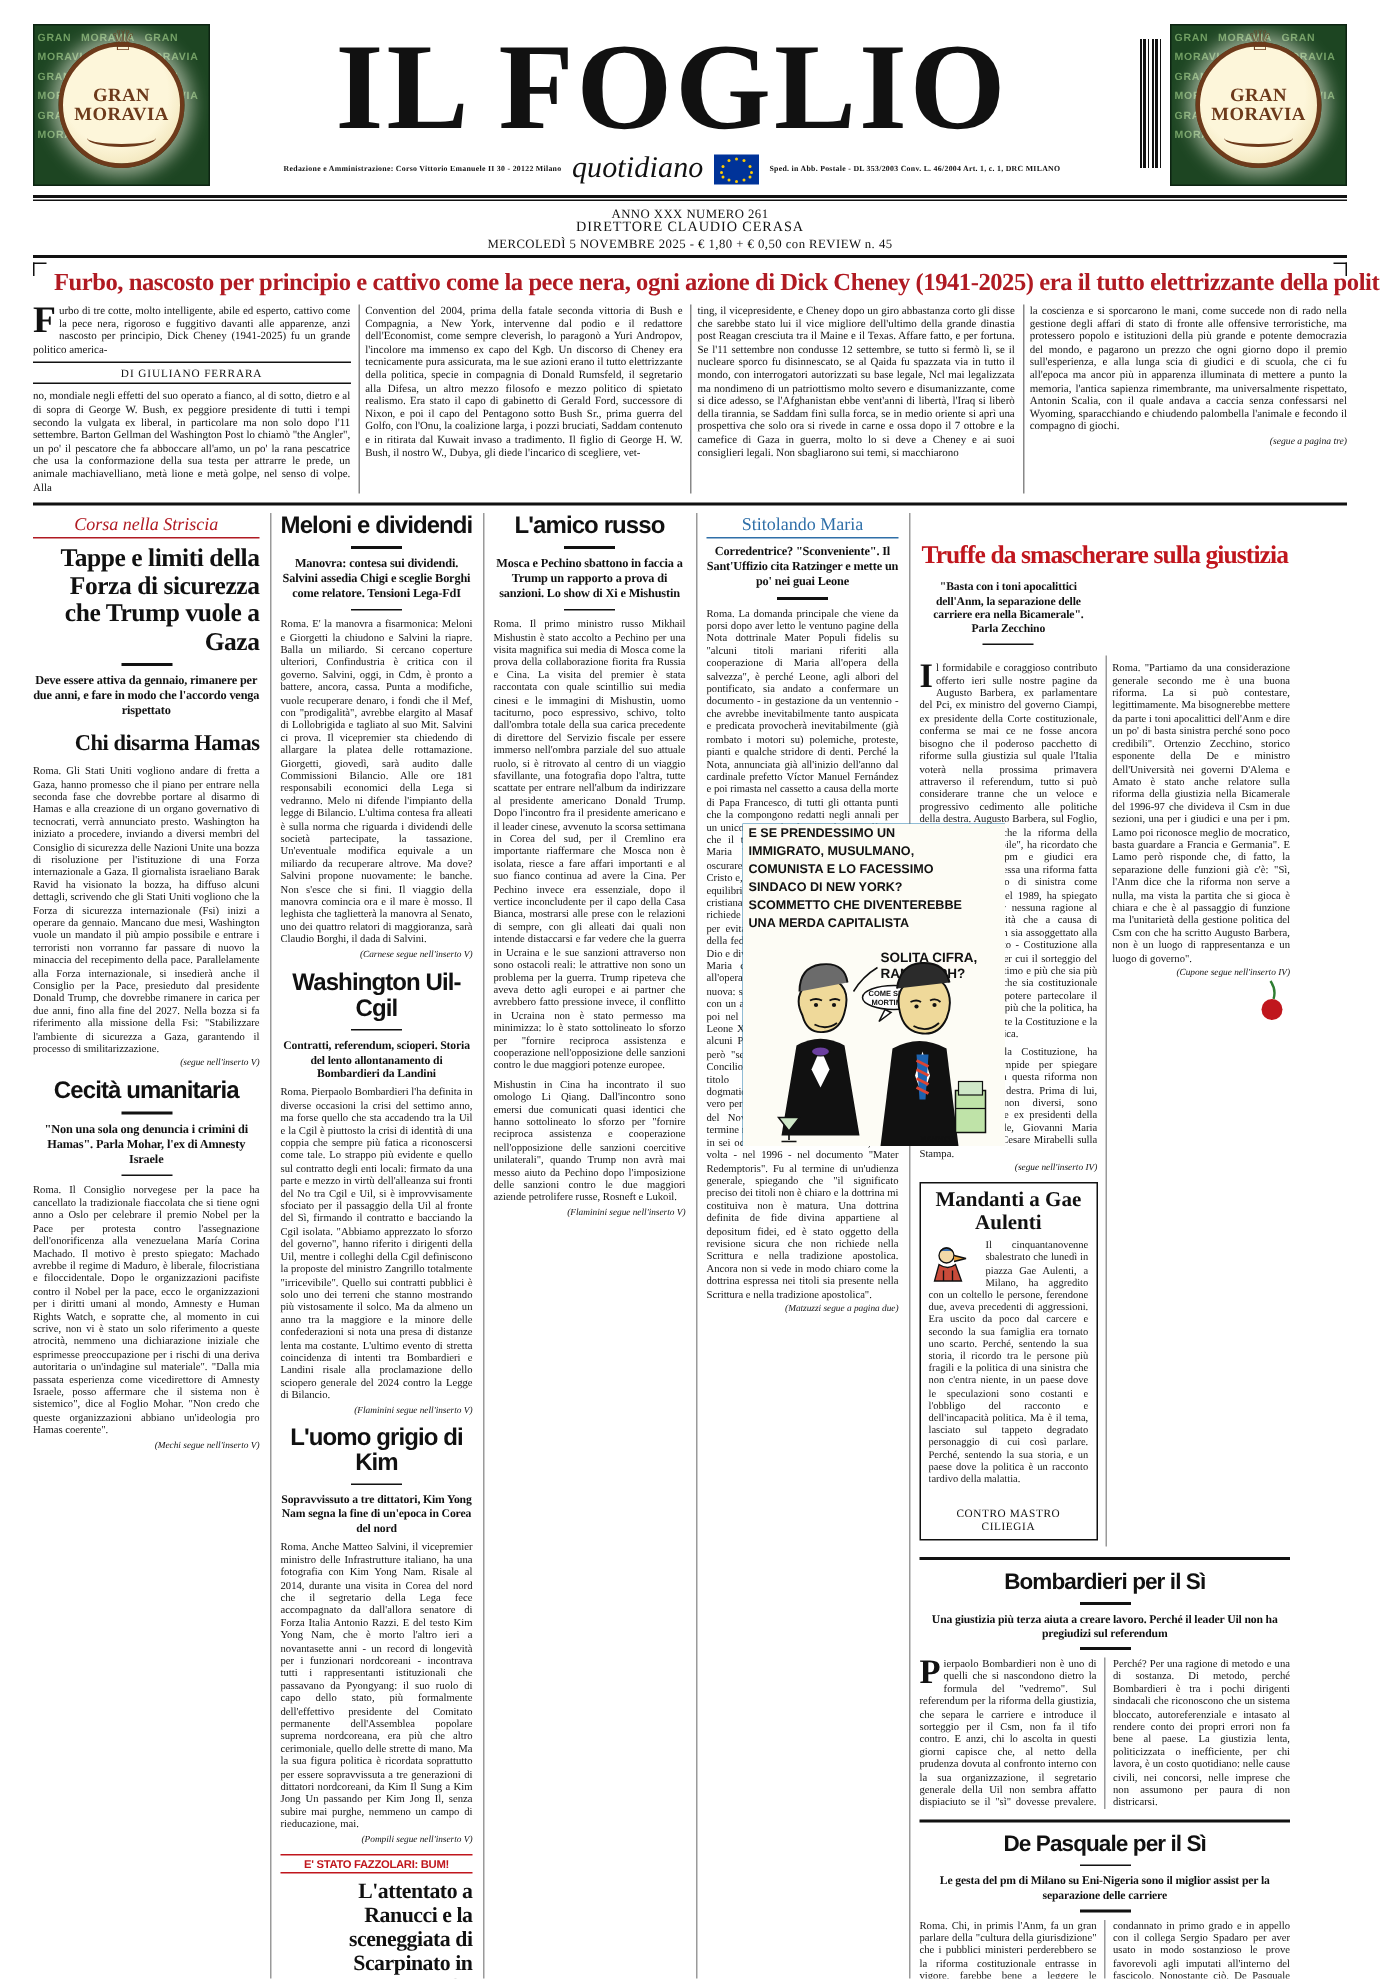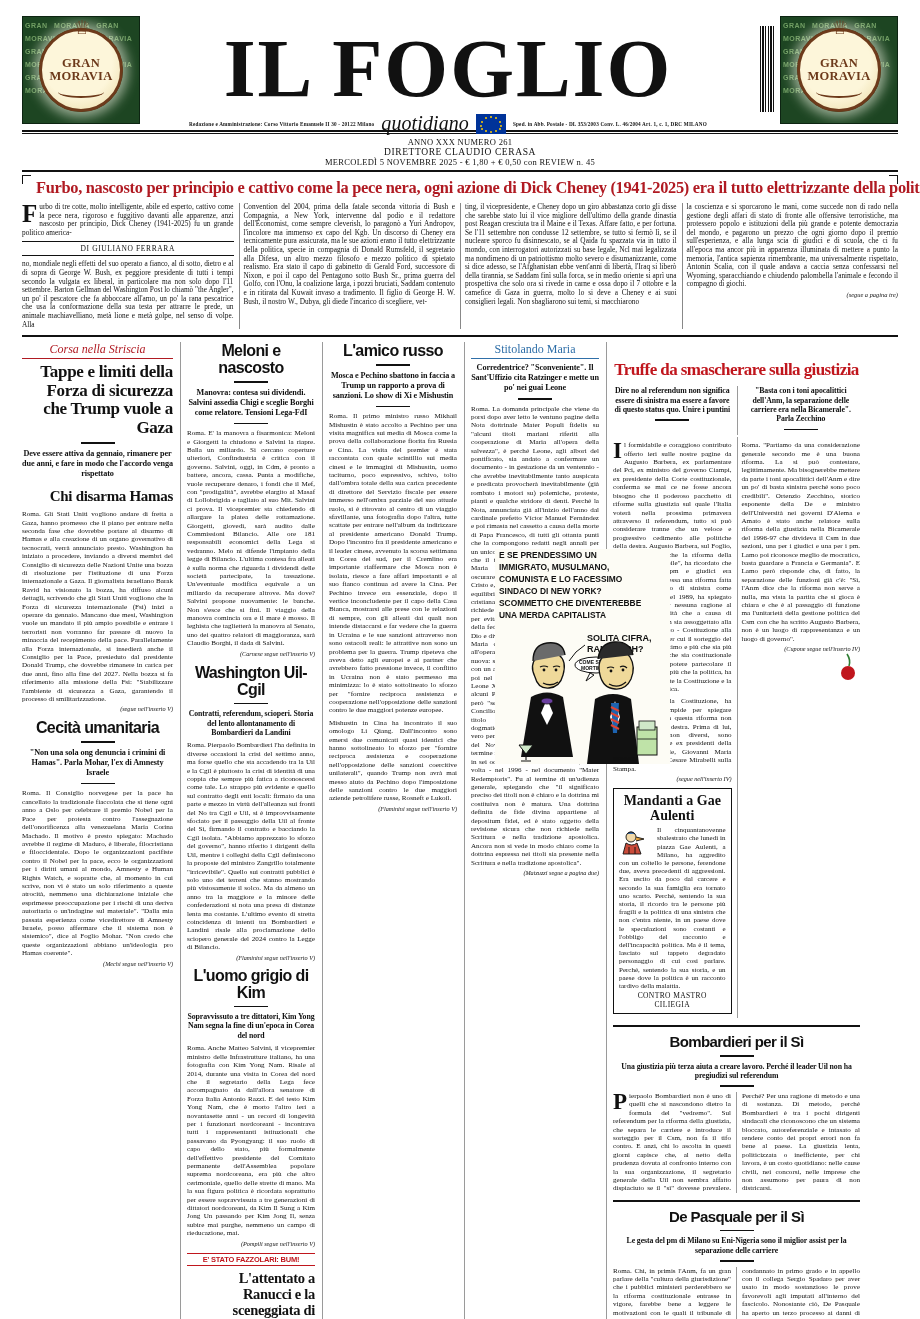--- a/index.html
+++ b/index.html
@@ -40,21 +40,21 @@
   }
   .ad-box .seal .ln{
     color:#6d3a1b; font-family:"Liberation Serif", serif; font-weight:bold;
     font-size:12.5px; line-height:13px; letter-spacing:.3px;
   }
   .ad-box .seal .arc{
     position:absolute; bottom:11px; width:46px; height:12px;
     border-bottom:2.5px solid #6d3a1b; border-radius:0 0 60% 60%;
   }
 
-  .masthead-center { flex:1; display:flex; flex-direction:column; justify-content:flex-start; padding:0 24px;margin-top:11px; }
+  .masthead-center { flex:1; display:flex; flex-direction:column; justify-content:flex-start; padding:0 24px; }
   .paper-title {
     text-align:center; font-family:"Liberation Serif", serif; font-weight:bold;
     font-size:82px; line-height:84px; letter-spacing:2px; margin:0;
   }
   .sub-row {
     display:flex; align-items:center; justify-content:center; gap:7px;
     margin-top:1px; font-size:5.2px; letter-spacing:.1px;
   }
   .sub-row .legal { font-size:5.2px; white-space:nowrap; font-weight:bold; letter-spacing:.2px;}
   .quotidiano { font-style:italic; font-size:20px; font-family:"Liberation Serif", serif; }
@@ -182,21 +182,21 @@
   .boxed{
     border:1px solid #111; padding:4px 5px; margin:6px 0 4px;
   }
   .boxed .bt{
     text-align:center; font-family:"Liberation Serif", serif; font-weight:bold;
     font-size:14px; line-height:15px; margin-bottom:3px;
   }
   .boxed .bsmall{ font-size:7px; line-height:8.2px; text-align:justify; }
   .boxed .sub-red{
     text-align:center; font-family:"Liberation Serif", serif; font-variant:small-caps;
-    font-size:7.5px; letter-spacing:.4px; margin-top:1px;
+    font-size:7.5px; letter-spacing:.4px; margin-top:14px;
   }
   .cherry{ float:right; width:26px; height:30px; margin:0 0 2px 4px; }
   .mandanti-fig{ float:left; width:34px; height:28px; margin:2px 4px 0 0; }
 </style>
 </head>
 <body>
 
 <div class="page">
 
   <div class="masthead">
@@ -299,21 +299,21 @@
       <div class="sep-short"></div>
       <div class="col-txt">Roma. Il Consiglio norvegese per la pace ha cancellato la tradizionale fiaccolata che si tiene ogni anno a Oslo per celebrare il premio Nobel per la Pace per protesta contro l'assegnazione dell'onorificenza alla venezuelana María Corina Machado. Il motivo è presto spiegato: Machado avrebbe il regime di Maduro, è liberale, filocristiana e filoccidentale.
 
 Dopo le organizzazioni pacifiste contro il Nobel per la pace, ecco le organizzazioni per i diritti umani al mondo, Amnesty e Human Rights Watch, e sopratte che, al momento in cui scrive, non vi è stato un solo riferimento a queste atrocità, nemmeno una dichiarazione iniziale che esprimesse preoccupazione per i rischi di una deriva autoritaria o un'indagine sul materiale".
 
 "Dalla mia passata esperienza come vicedirettore di Amnesty Israele, posso affermare che il sistema non è sistemico", dice al Foglio Mohar. "Non credo che queste organizzazioni abbiano un'ideologia pro Hamas coerente".</div>
       <span class="segue">(Mechi segue nell'inserto V)</span>
     </div>
 
     <div class="mcol">
-      <h2 class="htitle-sans">Meloni e nascosto</h2>
+      <h2 class="htitle-sans">Meloni e dividendi</h2>
       <div class="sep-short"></div>
       <div class="standfirst">Manovra: contesa sui dividendi. Salvini assedia Chigi e sceglie Borghi come relatore. Tensioni Lega-FdI</div>
       <div class="sep-short"></div>
       <div class="col-txt">Roma. E' la manovra a fisarmonica: Meloni e Giorgetti la chiudono e Salvini la riapre. Balla un miliardo. Si cercano coperture ulteriori, Confindustria è critica con il governo. Salvini, oggi, in Cdm, è pronto a battere, ancora, cassa. Punta a modifiche, vuole recuperare denaro, i fondi che il Mef, con "prodigalità", avrebbe elargito al Masaf di Lollobrigida e tagliato al suo Mit. Salvini ci prova. Il vicepremier sta chiedendo di allargare la platea delle rottamazione. Giorgetti, giovedì, sarà audito dalle Commissioni Bilancio. Alle ore 181 responsabili economici della Lega si vedranno. Melo ni difende l'impianto della legge di Bilancio. L'ultima contesa fra alleati è sulla norma che riguarda i dividendi delle società partecipate, la tassazione. Un'eventuale modifica equivale a un miliardo da recuperare altrove. Ma dove? Salvini propone nuovamente: le banche. Non s'esce che si fini. Il viaggio della manovra comincia ora e il mare è mosso. Il leghista che taglietterà la manovra al Senato, uno dei quattro relatori di maggioranza, sarà Claudio Borghi, il dada di Salvini.</div>
       <span class="segue">(Carnese segue nell'inserto V)</span>
 
       <h2 class="htitle-sans" style="margin-top:7px">Washington Uil-Cgil</h2>
       <div class="sep-short"></div>
       <div class="standfirst small">Contratti, referendum, scioperi. Storia del lento allontanamento di Bombardieri da Landini</div>
       <div class="col-txt">Roma. Pierpaolo Bombardieri l'ha definita in diverse occasioni la crisi del settimo anno, ma forse quello che sta accadendo tra la Uil e la Cgil è piuttosto la crisi di identità di una coppia che sempre più fatica a riconoscersi come tale. Lo strappo più evidente e quello sul contratto degli enti locali: firmato da una parte e mezzo in virtù dell'alleanza sui fronti del No tra Cgil e Uil, si è improvvisamente sfociato per il passaggio della Uil al fronte del Sì, firmando il contratto e bacciando la Cgil isolata. "Abbiamo apprezzato lo sforzo del governo", hanno riferito i dirigenti della Uil, mentre i colleghi della Cgil definiscono la proposte del ministro Zangrillo totalmente "irricevibile". Quello sui contratti pubblici è solo uno dei terreni che stanno mostrando più vistosamente il solco. Ma da almeno un anno tra la maggiore e la minore delle confederazioni si nota una presa di distanze lenta ma costante. L'ultimo evento di stretta coincidenza di intenti tra Bombardieri e Landini risale alla proclamazione dello sciopero generale del 2024 contro la Legge di Bilancio.</div>
@@ -347,24 +347,20 @@
       <div class="sep-short"></div>
       <div class="col-txt">Roma. La domanda principale che viene da porsi dopo aver letto le ventuno pagine della Nota dottrinale Mater Populi fidelis su "alcuni titoli mariani riferiti alla cooperazione di Maria all'opera della salvezza", è perché Leone, agli albori del pontificato, sia andato a confermare un documento - in gestazione da un ventennio - che avrebbe inevitabilmente tanto auspicata e predicata provocherà inevitabilmente (già rombato i motori su) polemiche, proteste, pianti e qualche stridore di denti. Perché la Nota, annunciata già all'inizio dell'anno dal cardinale prefetto Víctor Manuel Fernández e poi rimasta nel cassetto a causa della morte di Papa Francesco, di tutti gli ottanta punti che la compongono redatti negli annali per un unico paragrafo, il n. 22, dove si afferma che il titolo di corredentrice attribuito a Maria "è inappropriato" e "rischia di oscurare l'unica mediazione salvifica di Cristo e, pertanto, può generare confusione e equilibrio nell'armonia della verità della fede cristiana". Insomma, "quando un'espressione richiede numerose e continue spiegazioni, per evitare che si allontani dal significato della fede, non serve alla fede del Popolo di Dio e diventa sconveniente".
 
 La questione di Maria corredentrice, e cioè partecipante all'opera redentrice di Cristo, non è certo nuova: se ne parla dal Quindicesimo secolo, con un approfondimento teologico avvenuto poi nel Novecento. La nota, approvata da Leone XIV lo scorso 7 ottobre, ricorda che alcuni Papi hanno impiegato questo titolo, però "senza soffermarsi a spiegarlo" e "il Concilio Vaticano II evitò di impiegare il titolo di corredentrice per ragioni dogmatiche, pastorali ed ecumeniche". E' vero però che il più "mariano" dei Pontefici del Novecento, Giovanni Paolo II, usò termine nelle sue allocuzioni: lo fece almeno in sei occasioni tra il 1980 e il 1991, e una volta - nel 1996 - nel documento "Mater Redemptoris". Fu al termine di un'udienza generale, spiegando che "il significato preciso dei titoli non è chiaro e la dottrina mi costituiva non è matura. Una dottrina definita de fide divina appartiene al depositum fidei, ed è stato oggetto della revisione sicura che non richiede nella Scrittura e nella tradizione apostolica. Ancora non si vede in modo chiaro come la dottrina espressa nei titoli sia presente nella Scrittura e nella tradizione apostolica".</div>
       <span class="segue">(Matzuzzi segue a pagina due)</span>
     </div>
 
     <div class="mcol">
       <h2 class="htitle-red">Truffe da smascherare sulla giustizia</h2>
       <div class="two-col-stand">
-        <div>
-          <div class="standfirst small">Dire no al referendum non significa essere di sinistra ma essere a favore di questo status quo. Unire i puntini</div>
-          <div class="sep-short"></div>
-        </div>
         <div>
           <div class="standfirst small">"Basta con i toni apocalittici dell'Anm, la separazione delle carriere era nella Bicamerale". Parla Zecchino</div>
           <div class="sep-short"></div>
         </div>
       </div>
       <div class="two-col-stand" style="margin-top:2px">
         <div>
           <div class="col-txt drop">Il formidabile e coraggioso contributo offerto ieri sulle nostre pagine da Augusto Barbera, ex parlamentare del Pci, ex ministro del governo Ciampi, ex presidente della Corte costituzionale, conferma se mai ce ne fosse ancora bisogno che il poderoso pacchetto di riforme sulla giustizia sul quale l'Italia voterà nella prossima primavera attraverso il referendum, tutto si può considerare tranne che un veloce e progressivo cedimento alle politiche della destra. Augusto Barbera, sul Foglio, ieri ha ricordato che la riforma della giustizia è "inevitabile", ha ricordato che se carriere tra pm e giudici era giustificato dalla stessa una riforma fatta da un altro uomo di sinistra come Giuliano Vassalli nel 1989, ha spiegato che non esiste per nessuna ragione al mondo la possibilità che a causa di questa riforma il pm sia assoggettato alla politica, ha motivato - Costituzione alla mano - le ragioni per cui il sorteggio del Csm è più che legittimo e più che sia più competitivo e più che sia costituzionale per distanziare il potere partecolare il potere gerarchico e più che la politica, ha motivato nuovamente la Costituzione e la necessità della politica.</div>
           <div class="col-txt">miano, attento alla Costituzione, ha offerto ragioni limpide per spiegare perché dire di Sì a questa riforma non significa essere di destra. Prima di lui, con argomenti non diversi, sono intervenuti altri due ex presidenti della Corte costituzionale, Giovanni Maria Flick sul Foglio e Cesare Mirabelli sulla Stampa.</div>
           <span class="segue">(segue nell'inserto IV)</span>

